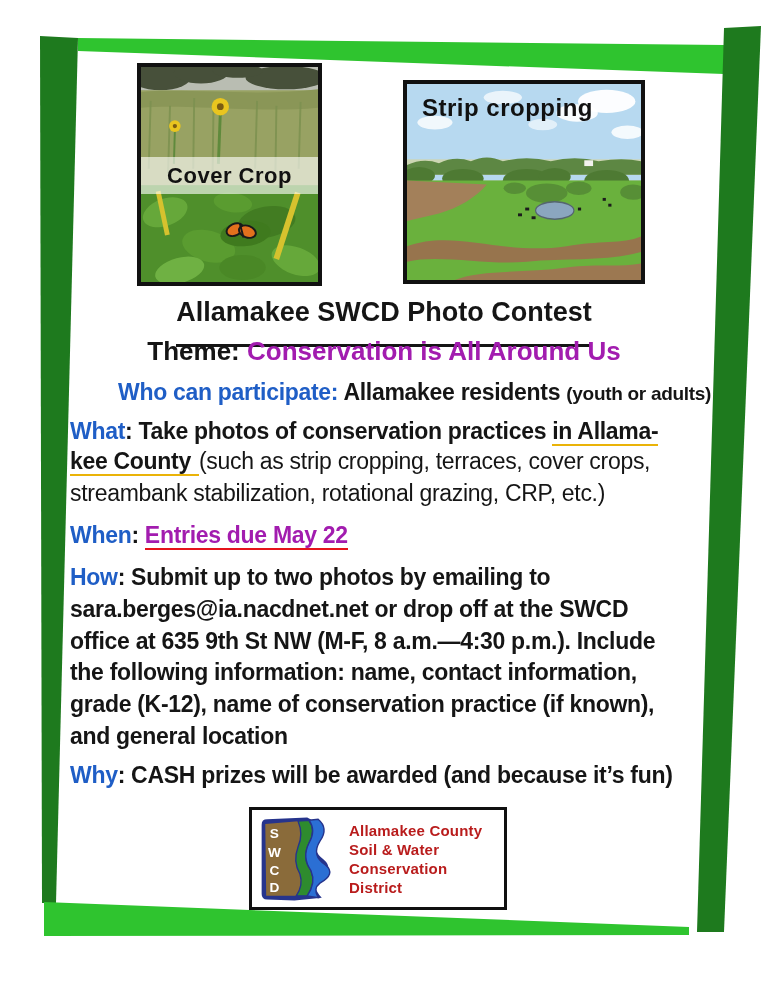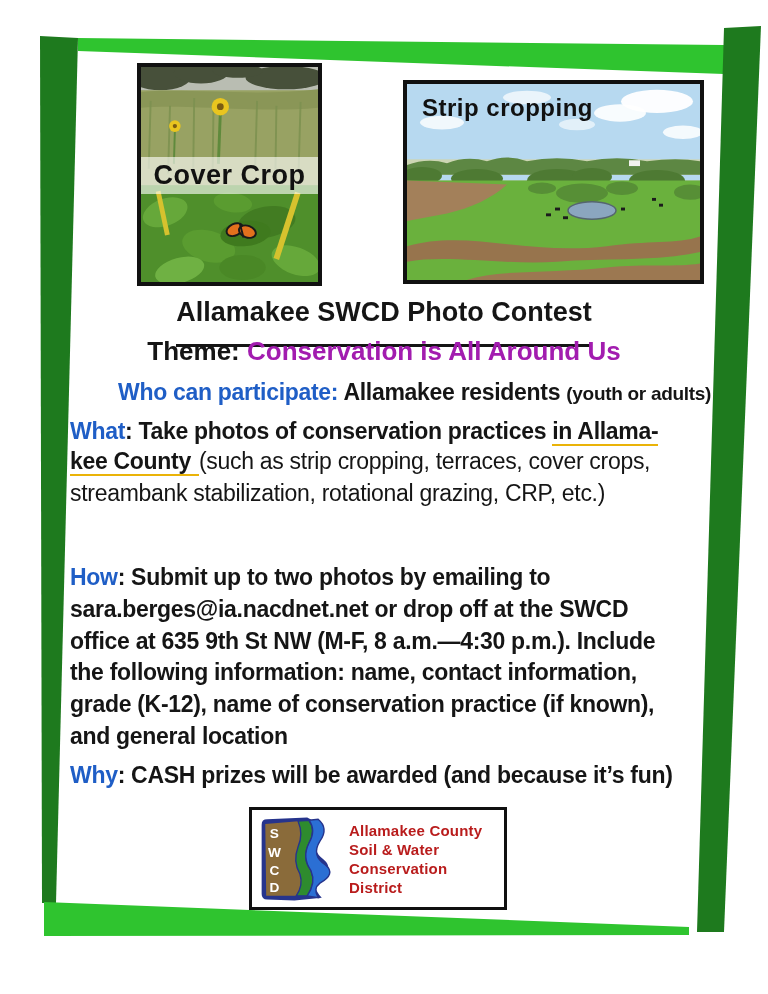--- a/index.html
+++ b/index.html
@@ -5,27 +5,27 @@
   html,body{margin:0;padding:0;background:#ffffff;}
   .canvas{
     position:relative; width:768px; height:994px; overflow:hidden;
     background:#ffffff; font-family:"Liberation Sans", sans-serif;
   }
   .frame-svg{position:absolute; left:0; top:0; z-index:1;}
   
   .photo{position:absolute; z-index:2; border:4px solid #111; box-sizing:border-box; background:#9db36f;}
   .photo svg{display:block; width:100%; height:100%;}
   .photo-left{left:137px; top:63px; width:185px; height:223px;}
-  .photo-right{left:403px; top:80px; width:301px; height:204px;}
+  .photo-right{left:403px; top:80px; width:242px; height:204px;}
   .caption-band{
     position:absolute; left:0; top:42%; width:100%; height:17%;
     background:rgba(255,255,255,0.62);
     display:flex; align-items:center; justify-content:center;
   }
-  .caption-text{font-size:27px; font-weight:bold; color:#111; letter-spacing:.5px;text-align:right;}
+  .caption-text{font-size:22px; font-weight:bold; color:#111; letter-spacing:.5px;text-align:right;}
   .strip-caption{
     position:absolute; left:15px; top:10px;
     font-size:24px; font-weight:bold; color:#111; letter-spacing:.5px;
   }
   
   .tline{position:absolute; z-index:3; white-space:nowrap; font-weight:bold; color:#151515;}
   .centered{left:0; width:768px; text-align:center;}
   .body-line{left:70px; font-size:23px; letter-spacing:-0.3px;}
   .title-line{font-size:27px;}
   .theme-line{font-size:26px;}
@@ -167,20 +167,23 @@
   <div class="tline body-line" style="top:418px;">
     <span class="blue">What</span><span>: </span><span>Take photos of conservation practices </span><span class="u2">in Allama-</span>
   </div>
   <div class="tline body-line" style="top:448px;">
     <span class="u2 u2-pad">kee County</span><span style="font-weight:normal;">(such as strip cropping, terraces, cover crops,</span>
   </div>
   <div class="tline body-line" style="top:480px; font-weight:normal;">
     <span>streambank stabilization, rotational grazing, CRP, etc.)</span>
   </div>
 
+  <div class="tline body-line" style="top:522px;">
+    <span class="blue">When</span><span>: </span><span class="u2-red red">Entries due May 22</span>
+  </div>
 
   <div class="tline body-line" style="top:564px;">
     <span class="blue">How</span><span>: </span><span>Submit up to two photos by emailing to</span>
   </div>
   <div class="tline body-line" style="top:596px;">
     <span>sara.berges@ia.nacdnet.net or drop off at the SWCD</span>
   </div>
   <div class="tline body-line" style="top:628px;">
     <span>office at 635 9th St NW (M-F, 8 a.m.—4:30 p.m.). Include</span>
   </div>

